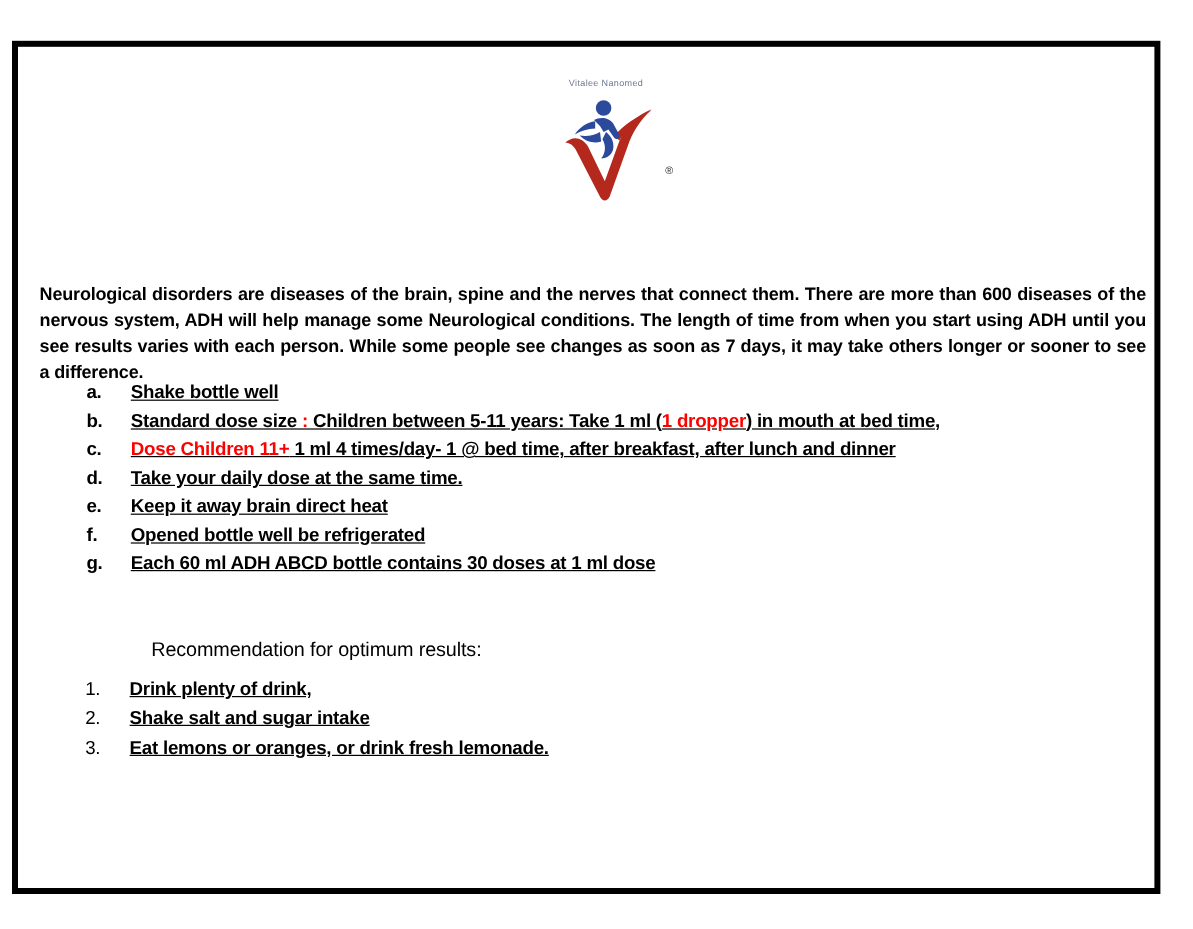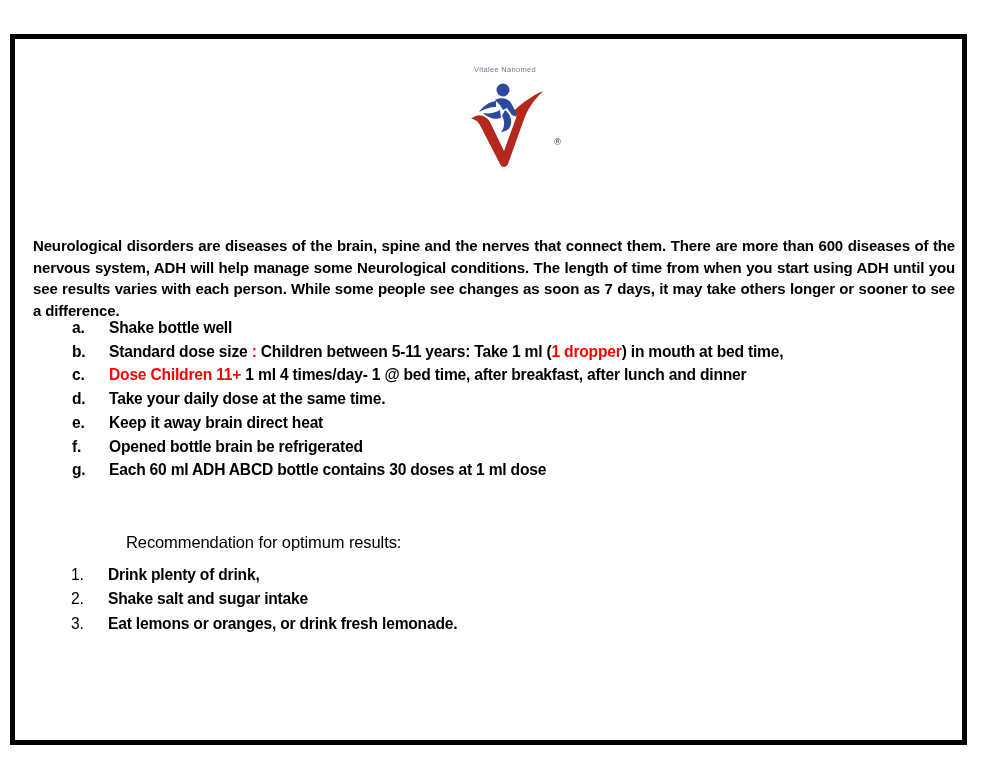--- a/index.html
+++ b/index.html
@@ -120,20 +120,21 @@
     margin-left: 57px;
     flex: 0 0 37px;
     font-weight: bold;
     letter-spacing: -0.2px;
   }
   .li-text {
     flex: 1 1 auto;
     font-weight: bold;
     letter-spacing: -0.2px;
     padding-right: 24px;
+    text-decoration: underline;
   }
   .li-text .cont {
     display: block;
   }
 
   .rec-heading {
     position: absolute;
     top: 494px;
     left: 111px;
     font-size: 16.5px;
@@ -229,21 +230,21 @@
           <div class="li-row">
             <div class="li-marker">d.</div>
             <div class="li-text"><span class="blk">Take your daily dose at the same time.</span></div>
           </div>
           <div class="li-row">
             <div class="li-marker">e.</div>
             <div class="li-text"><span class="blk">Keep it away brain direct heat</span></div>
           </div>
           <div class="li-row">
             <div class="li-marker">f.</div>
-            <div class="li-text"><span class="blk">Opened bottle brain be refrigerated</span></div>
+            <div class="li-text"><span class="blk">Opened bottle well be refrigerated</span></div>
           </div>
           <div class="li-row">
             <div class="li-marker">g.</div>
             <div class="li-text"><span class="blk">Each 60 ml ADH ABCD bottle contains 30 doses at 1 ml dose</span></div>
           </div>
         </div>
 
       <div class="rec-heading">Recommendation for optimum results:</div>
 
       <div class="num-list" id="num-list">

